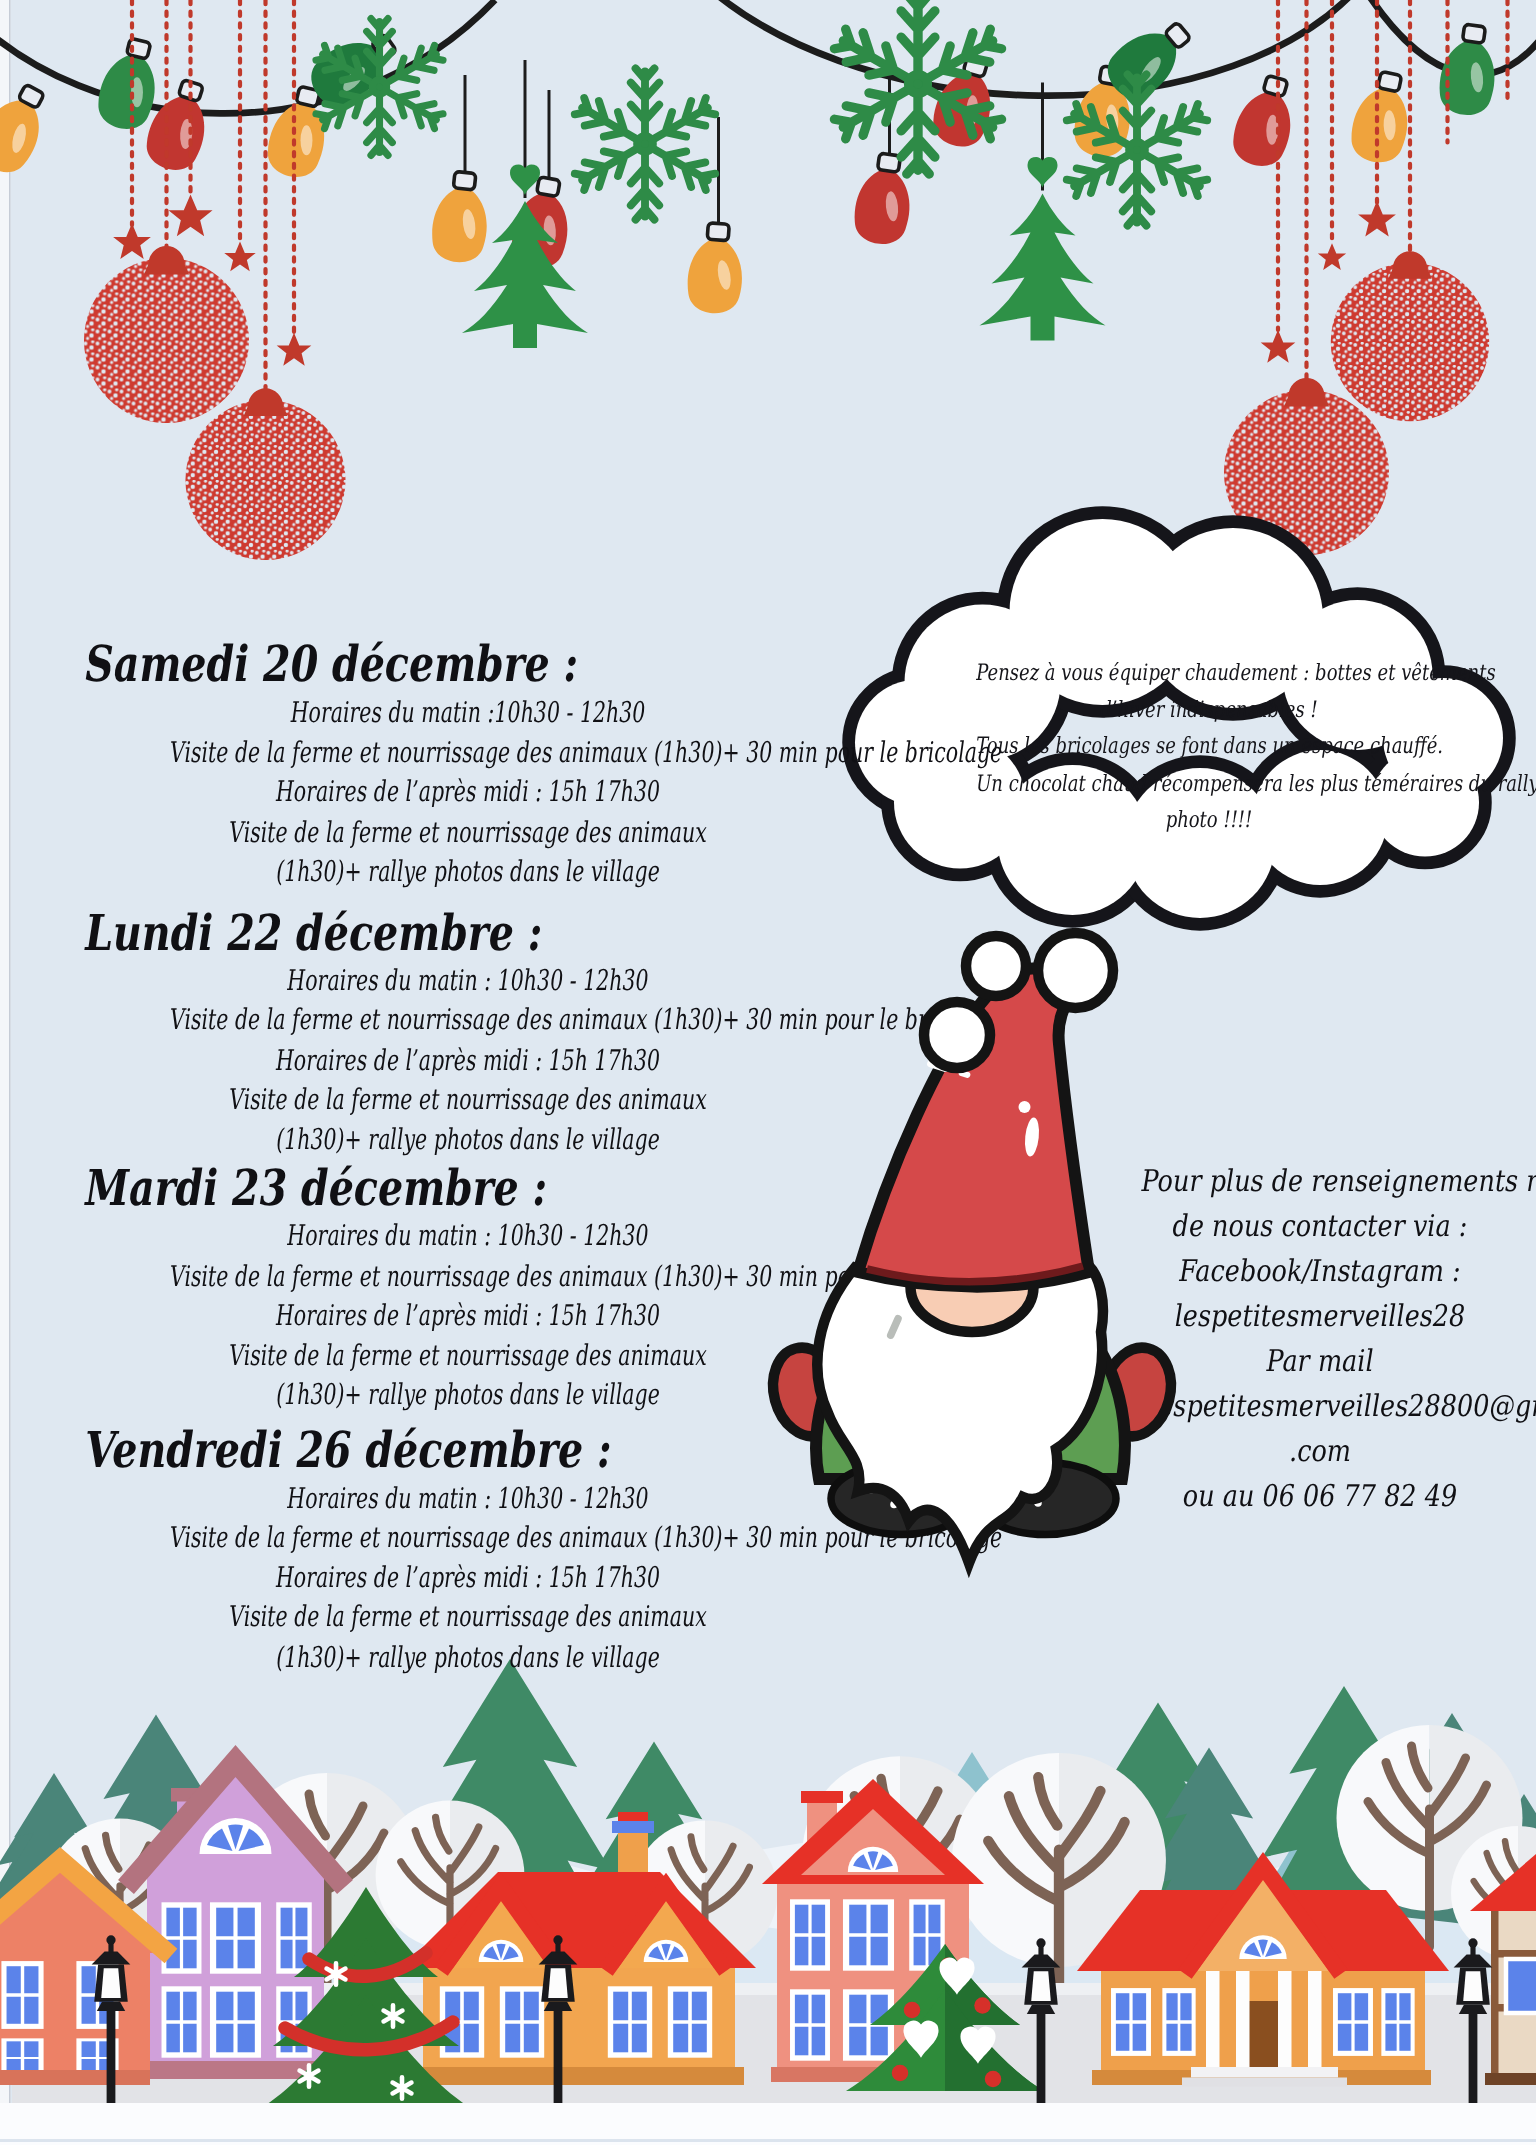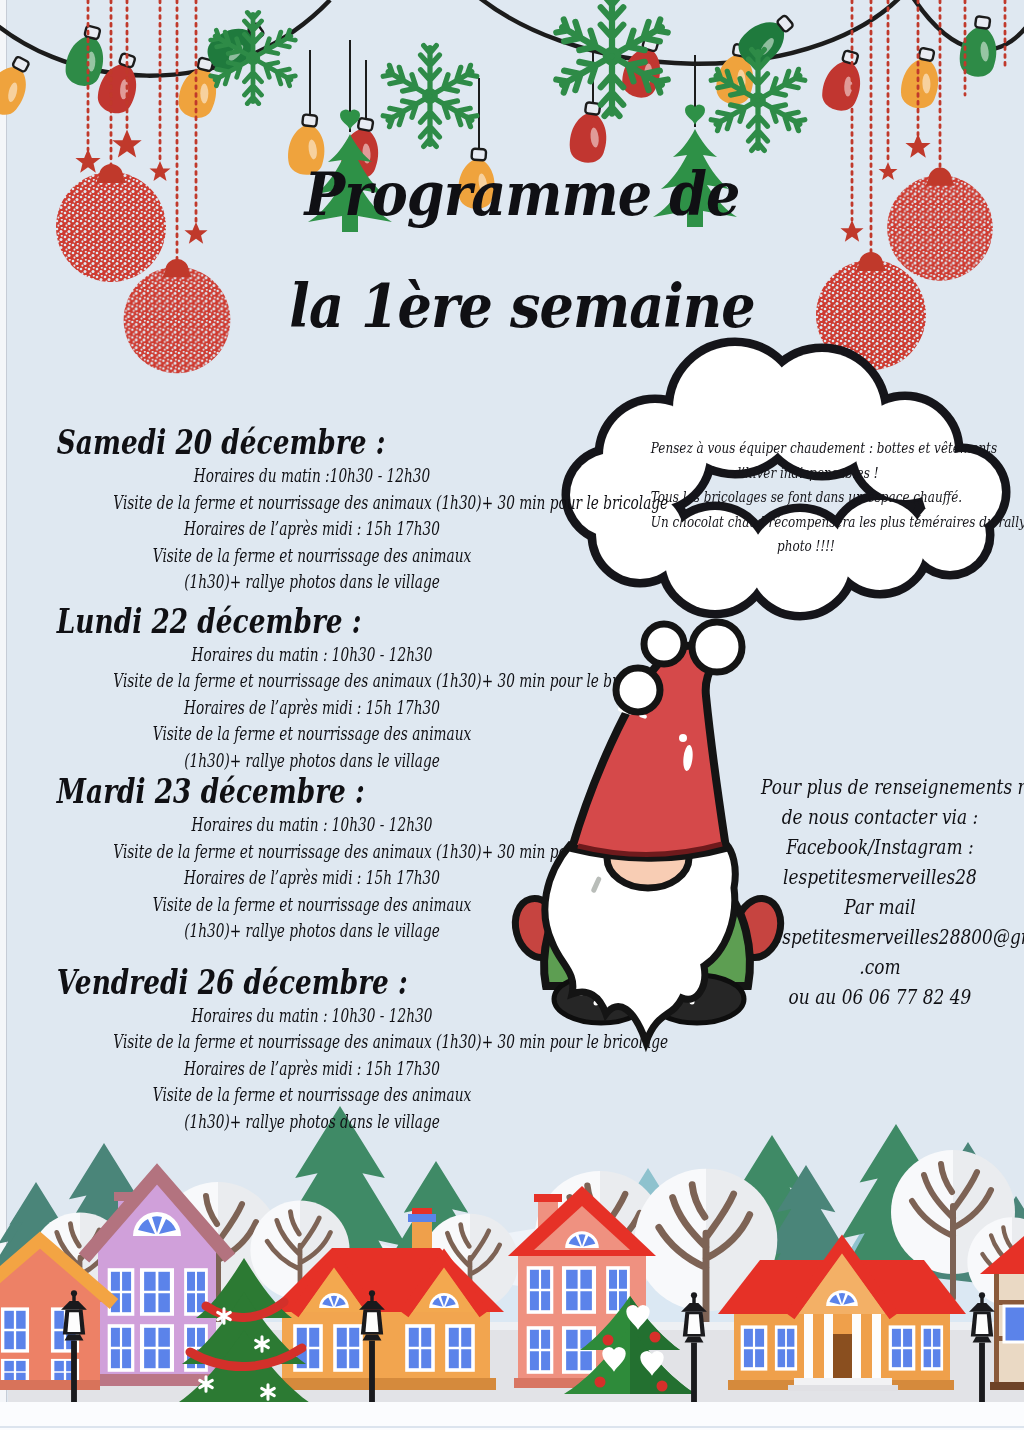--- a/index.html
+++ b/index.html
@@ -10,21 +10,21 @@
   svg.layer{position:absolute;left:0;top:0;z-index:1}
   svg.layer.top{z-index:3}
   .title{position:absolute;left:212px;top:138px;width:620px;text-align:center;font-style:italic;font-weight:700;
          font-size:60px;line-height:112px;letter-spacing:-1px;z-index:2}
   .title div{transform:scaleX(.9)}
   .sched{position:absolute;left:36px;top:424px;width:552px;z-index:2}
   .day-h{font-style:italic;font-weight:700;font-size:33px;line-height:38px;padding-left:26px;
          transform:scaleX(.8);transform-origin:0 50%;white-space:nowrap}
   .day-l{font-style:italic;font-size:19px;line-height:26.5px;text-align:center;
          transform:scaleX(.72);transform-origin:50% 50%;white-space:nowrap}
-  .day.d1{margin-top:8px}.day.d2{margin-top:0}.day.d3{margin-top:20px}
+  .day.d1{margin-top:8px}.day.d2{margin-top:0}.day.d3{margin-top:4px}
   .cloudtxt{position:absolute;left:612px;top:436px;width:388px;text-align:center;font-style:italic;
             font-size:15px;line-height:24.5px;color:#15151a;z-index:2}
   .cloudtxt div{transform:scaleX(.8);white-space:nowrap}
   .contact{position:absolute;left:740px;top:772px;width:280px;text-align:center;font-style:italic;
            font-size:20px;line-height:30px;z-index:2}
   .contact div{transform:scaleX(.85);white-space:nowrap}
 </style>
 </head>
 <body>
 
@@ -386,24 +386,20 @@
         <use href="#lamp" transform="translate(372,1418) scale(0.86)"></use>
         <use href="#lamp" transform="translate(694,1420) scale(0.86)"></use>
         <use href="#lamp" transform="translate(982,1420) scale(0.86)"></use>
       </g>
 
       <rect x="0" y="1402" width="1024" height="28" fill="#fbfcfe"></rect>
       <line x1="0" y1="1427" x2="1024" y2="1427" stroke="#dce4ee" stroke-width="2"></line>
     </g>
   </svg>
 
-  <div class="title">
-    <div>Programme de</div>
-    <div>la 1ère semaine</div>
-  </div>
 
   <div class="sched">
     <section class="day d0">
       <h2 class="day-h">Samedi 20 décembre :</h2>
       <div class="day-l">Horaires du matin :10h30 - 12h30</div>
       <div class="day-l">Visite de la ferme et nourrissage des animaux (1h30)+ 30 min pour le bricolage</div>
       <div class="day-l">Horaires de l’après midi : 15h 17h30</div>
       <div class="day-l">Visite de la ferme et nourrissage des animaux</div>
       <div class="day-l">(1h30)+ rallye photos dans le village</div>
     </section>

